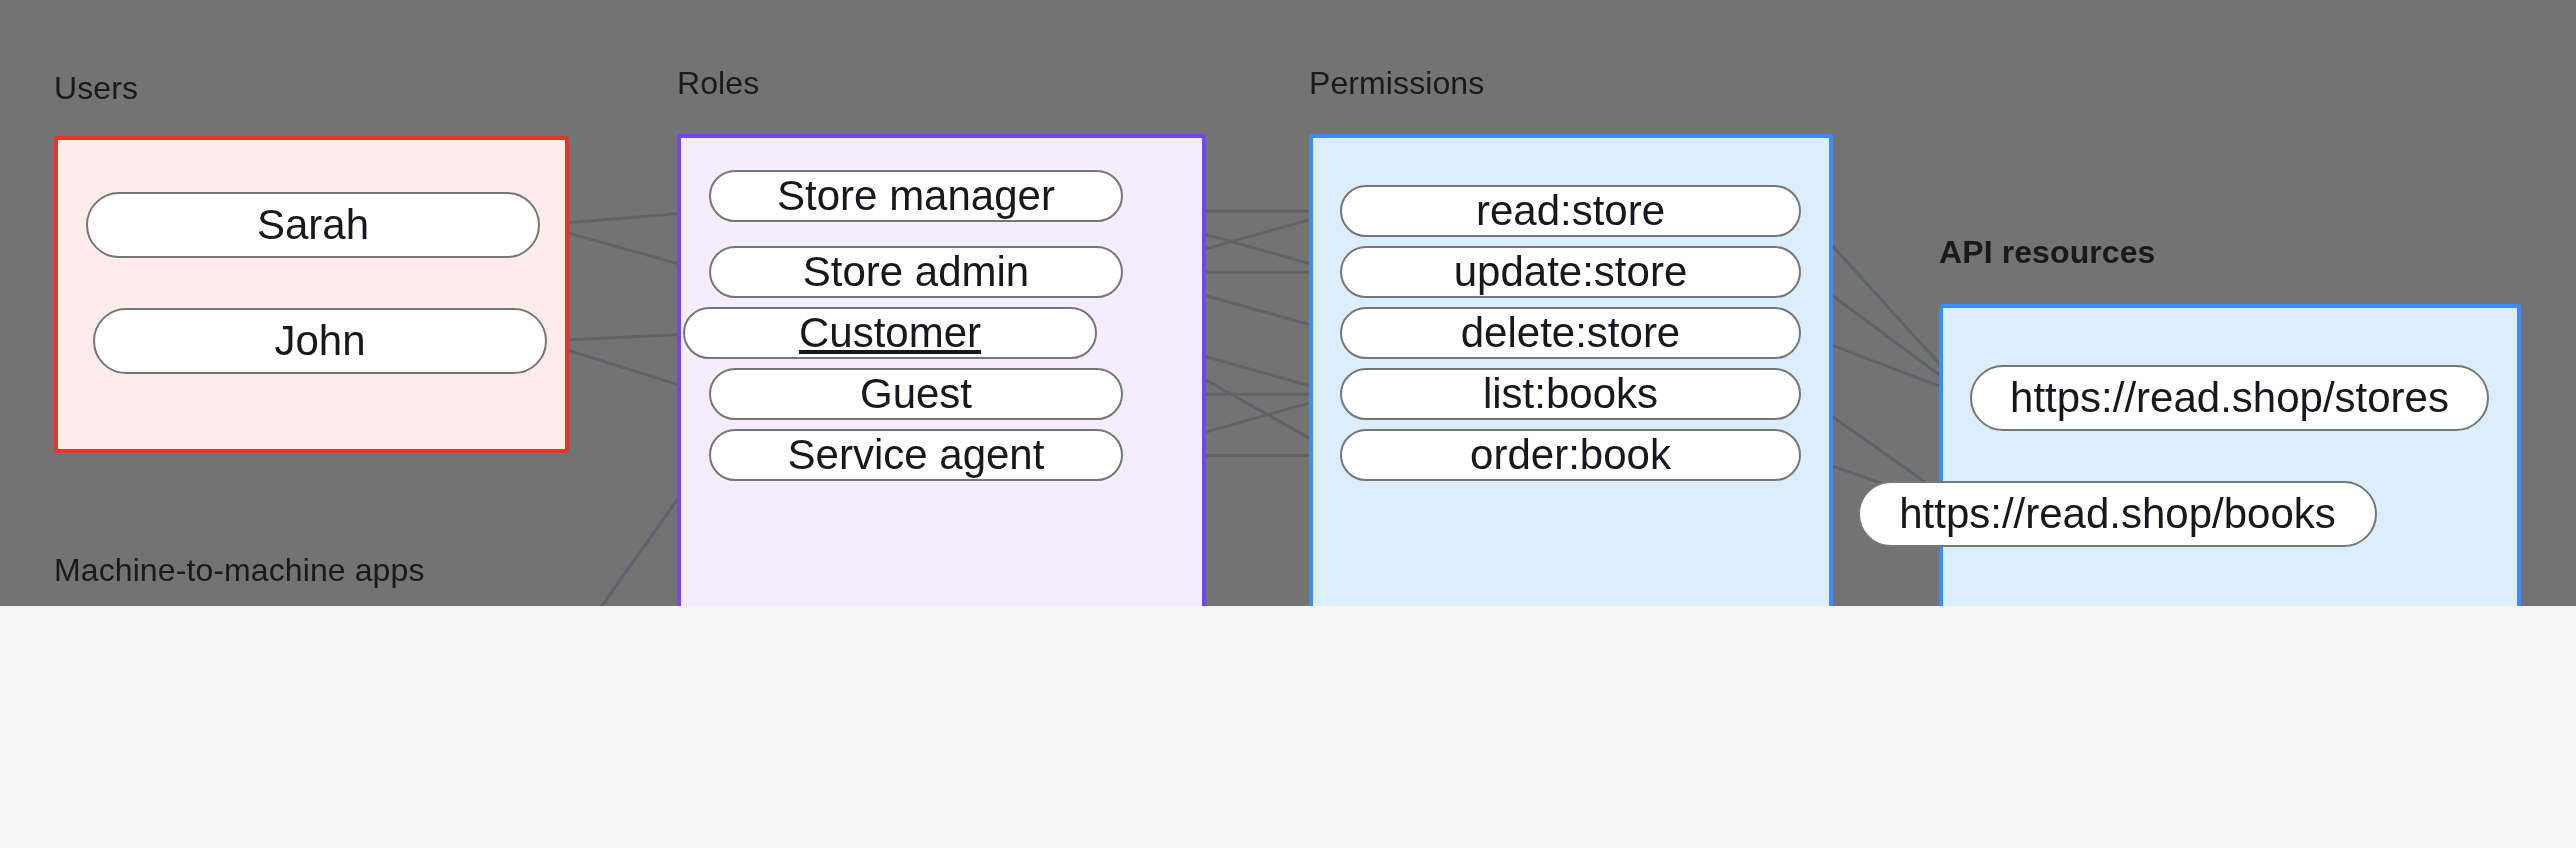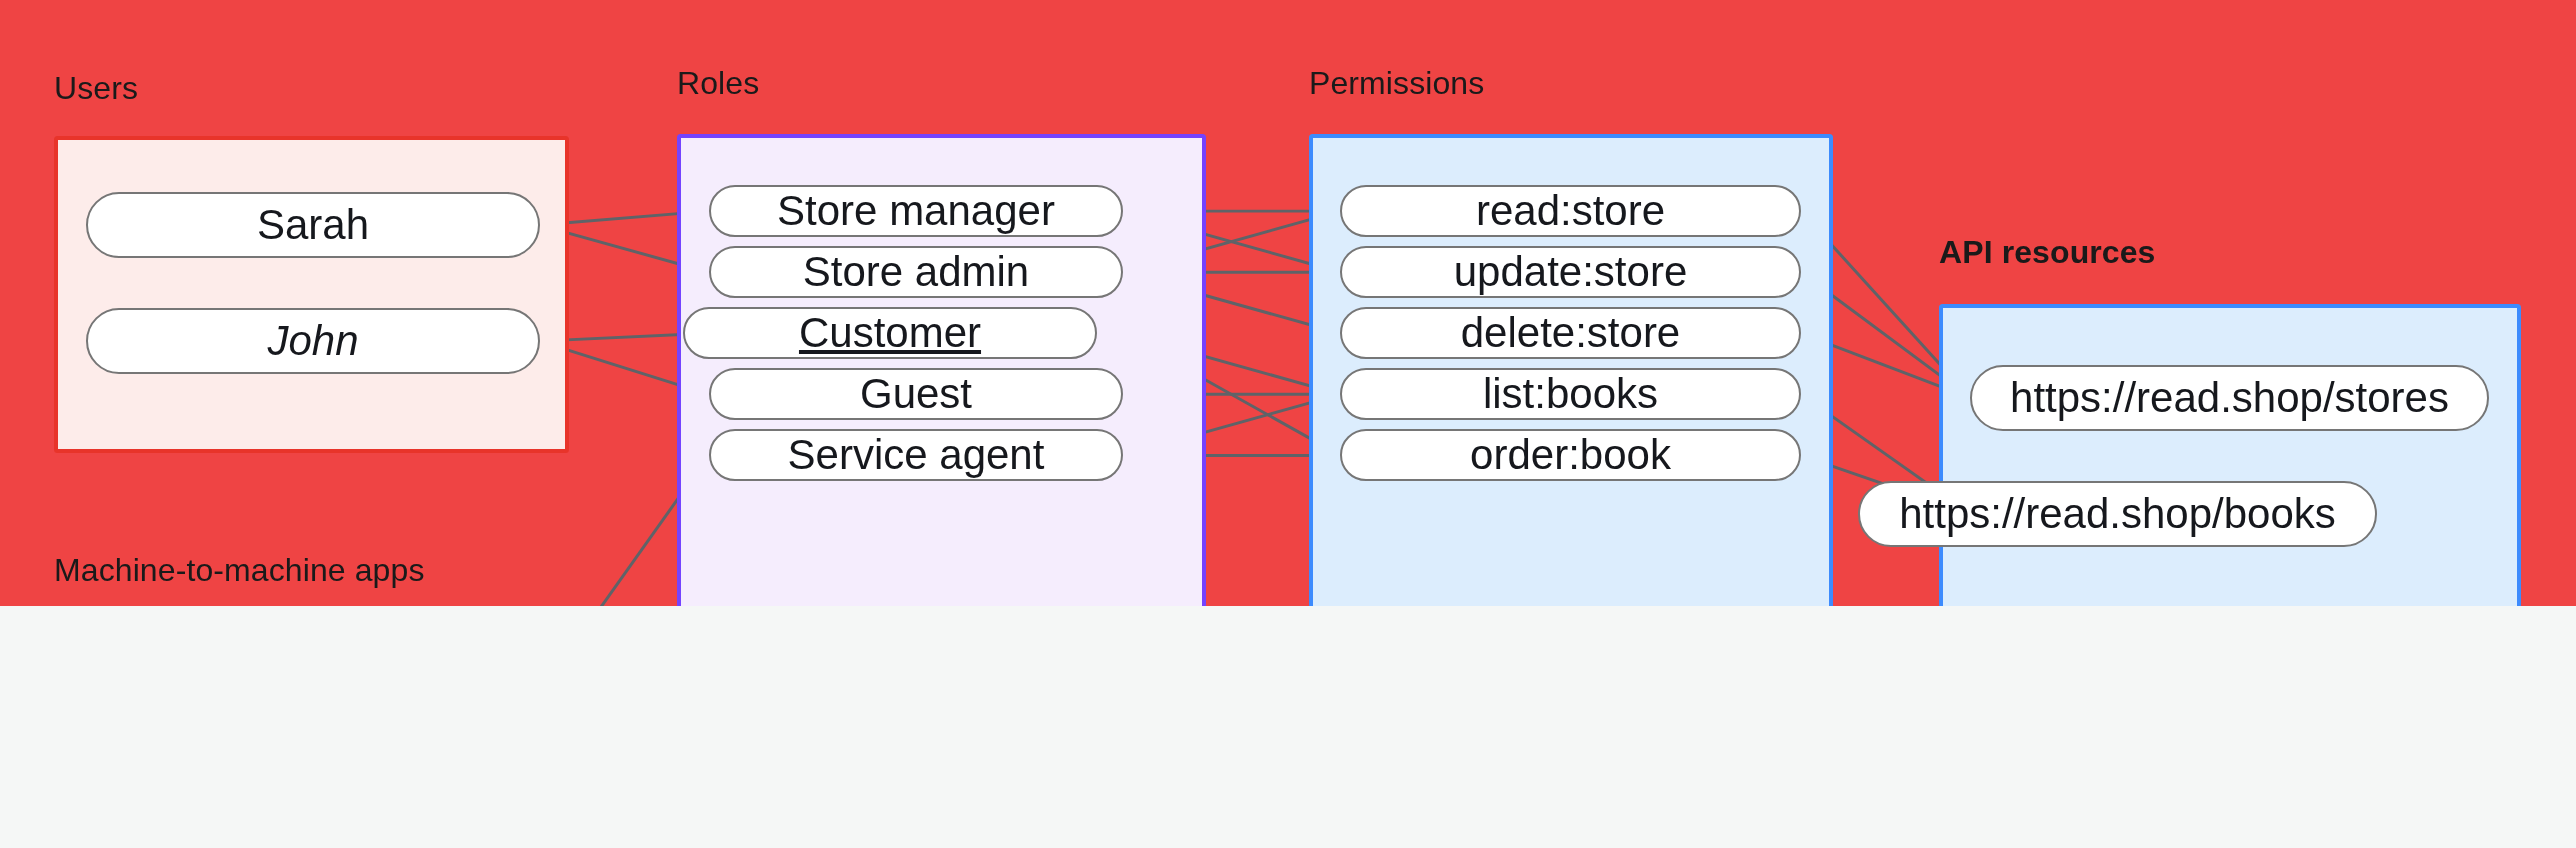--- a/index.html
+++ b/index.html
@@ -4,21 +4,21 @@
 <style>
   html, body {
     margin: 0;
     padding: 0;
     background: #f5f7f6;
   }
   #stage {
     position: relative;
     width: 2576px;
     height: 606px;
-    background: #ef4444;
+    background: #737373;
     font-family: "Liberation Sans", sans-serif;
     overflow: hidden;
   }
   svg#wires {
     position: absolute;
     left: 0; top: 0;
     width: 2576px;
     height: 848px;
     pointer-events: none;
   }
@@ -89,31 +89,31 @@
       <circle cx="1536" cy="522" r="9" fill="#6b6f76" class="dot"></circle>
       <circle cx="2258" cy="456" r="9" fill="#6b6f76" class="dot"></circle>
       <circle cx="2258" cy="589" r="9" fill="#6b6f76" class="dot"></circle>
     </svg>
   <div id="groups-layer">
       <div class="group-label" style="left: 54px; top: 70px;">Users</div>
       <div class="group-box" style="left: 54px; top: 136px; width: 515px; height: 317px; border-color: rgb(232, 52, 42); background: rgb(253, 236, 234);"></div>
       <div class="node" style="left: 86px; top: 192px; width: 454px; height: 66px;">
         <span>Sarah</span>
       </div>
-      <div class="node" style="left: 86px; top: 308px; width: 454px; height: 66px; font-style: italic;">
+      <div class="node" style="left: 93px; top: 308px; width: 454px; height: 66px;">
         <span>John</span>
       </div>
       <div class="group-label" style="left: 54px; top: 552px;">Machine-to-machine apps</div>
       <div class="group-box" style="left: 54px; top: 620px; width: 515px; height: 147px; border-color: rgb(92, 184, 96); background: rgb(233, 247, 234);"></div>
       <div class="node" style="left: 86px; top: 661px; width: 454px; height: 66px;">
         <span>M2M app</span>
       </div>
       <div class="group-label" style="left: 677px; top: 65px;">Roles</div>
       <div class="group-box" style="left: 677px; top: 134px; width: 529px; height: 661px; border-color: rgb(116, 67, 255); background: rgb(245, 237, 253);"></div>
-      <div class="node" style="left: 709px; top: 185px; width: 414px; height: 52px;">
+      <div class="node" style="left: 709px; top: 170px; width: 414px; height: 52px;">
         <span>Store manager</span>
       </div>
       <div class="node" style="left: 709px; top: 246px; width: 414px; height: 52px;">
         <span>Store admin</span>
       </div>
       <div class="node" style="left: 683px; top: 307px; width: 414px; height: 52px; text-decoration: underline;">
         <span>Customer</span>
       </div>
       <div class="node" style="left: 709px; top: 368px; width: 414px; height: 52px;">
         <span>Guest</span>

